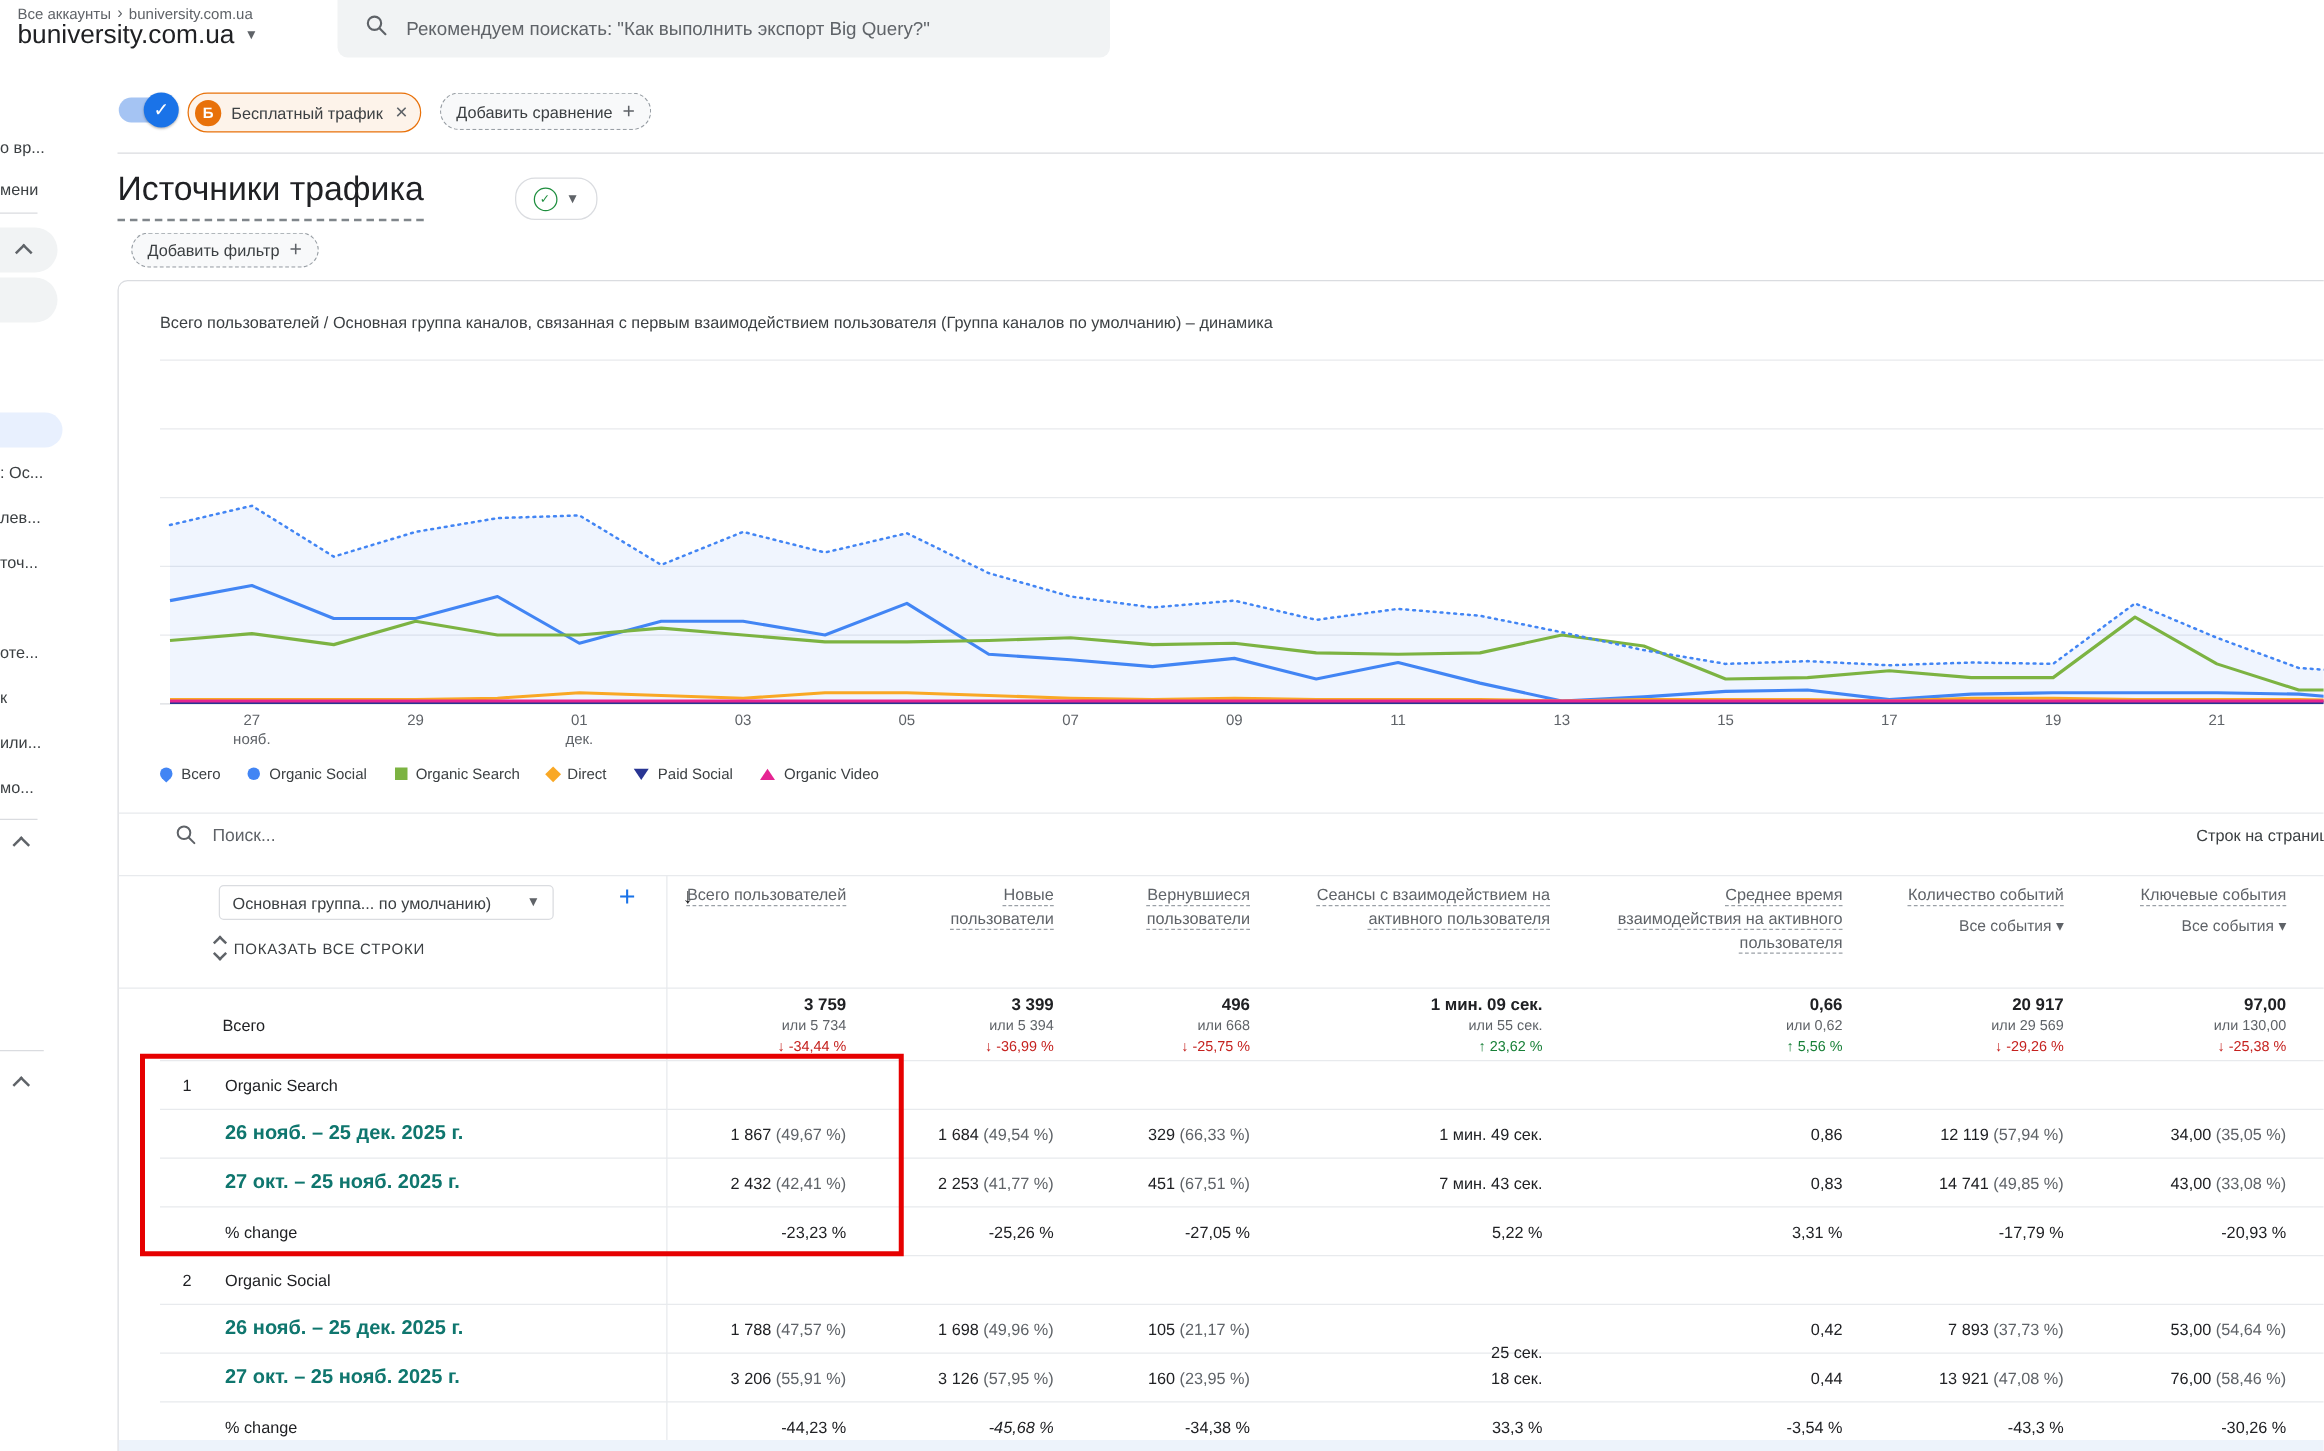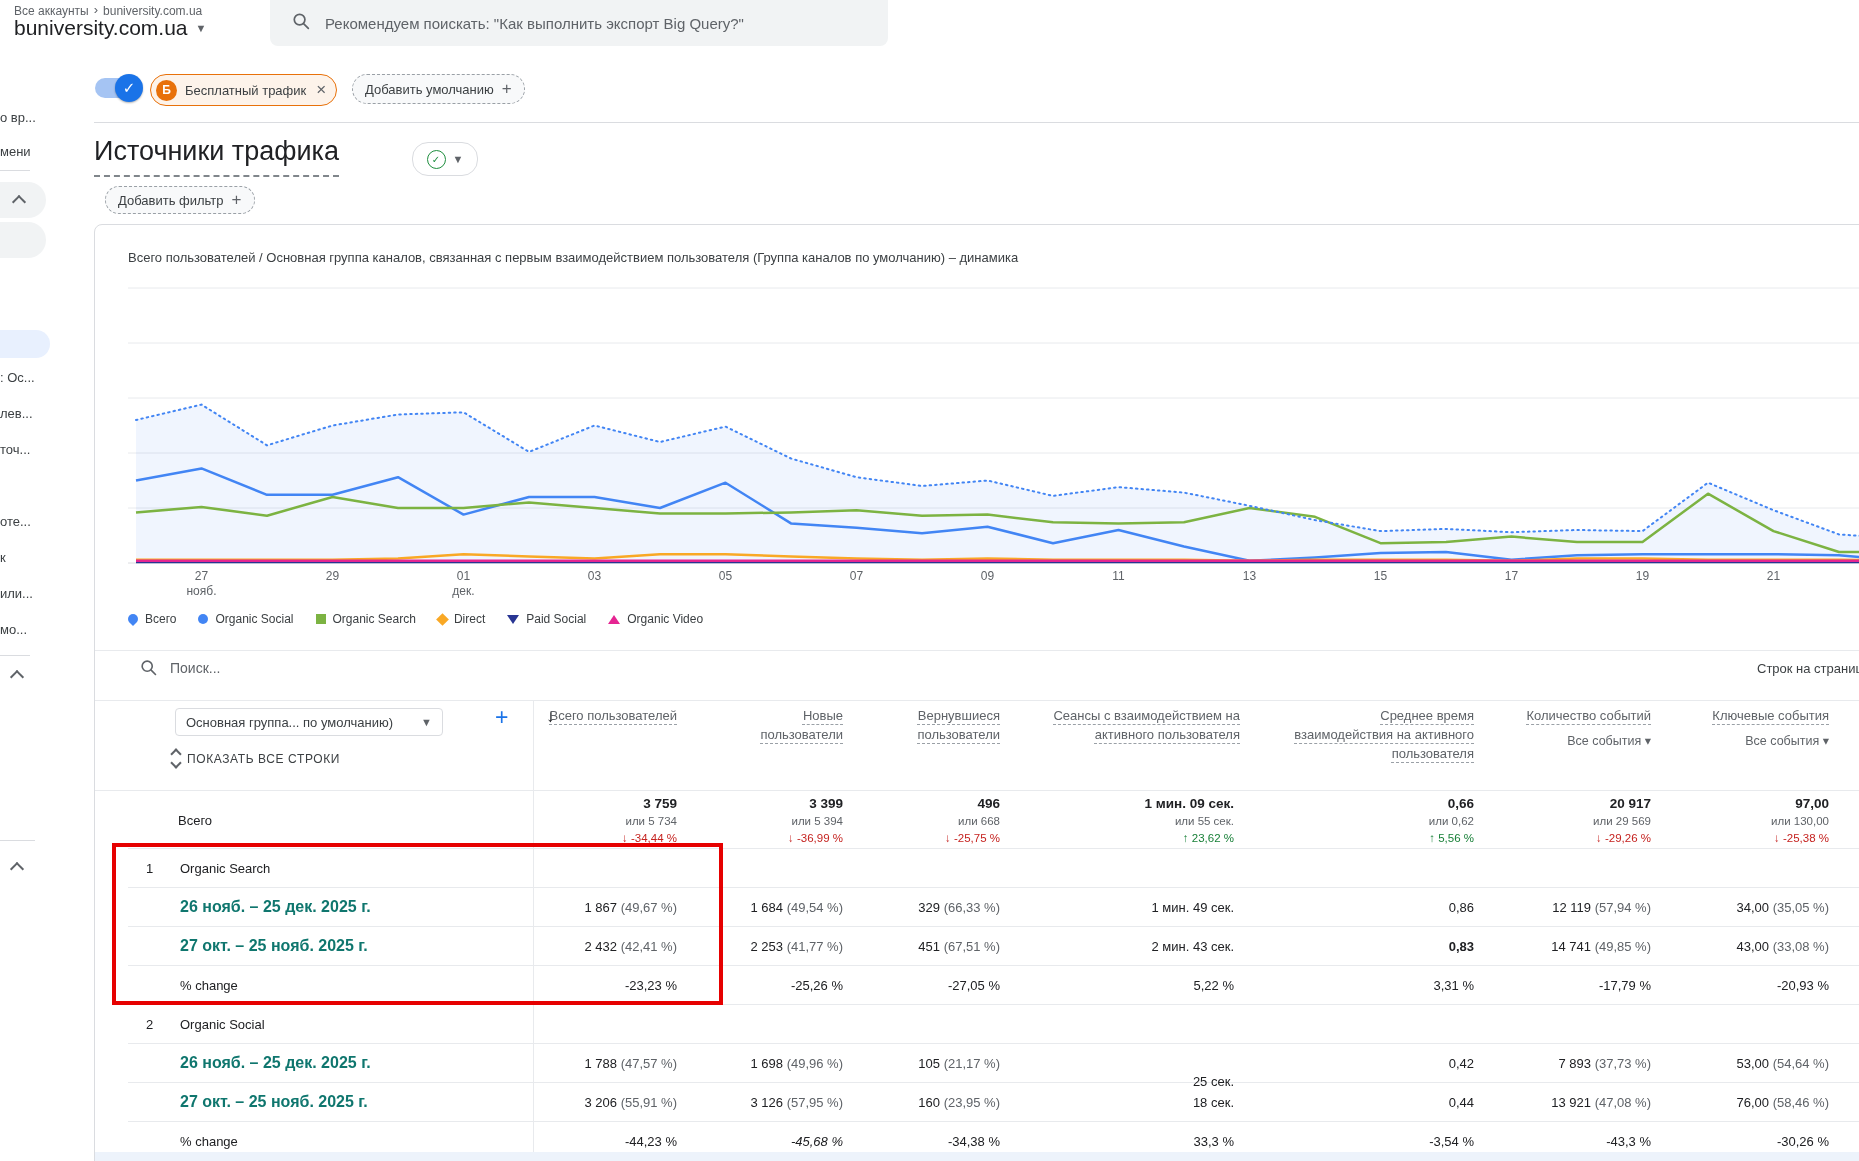--- a/index.html
+++ b/index.html
@@ -144,21 +144,21 @@
 
 <div class="abs toggle">
   <div class="toggle-knob">✓</div>
 </div>
 <div class="abs chip-segment">
   <span class="chip-ic">Б</span>
   <span class="chip-label">Бесплатный трафик</span>
   <span class="chip-x">×</span>
 </div>
 <div class="abs chip-dashed" style="left:352px;top:74px;">
-  <span>Добавить умолчанию</span>
+  <span>Добавить сравнение</span>
   <span class="plus">+</span>
 </div>
 <div class="abs divider-h" style="left:94px;top:122px;width:1765px;"></div>
 
 <div class="abs report-title">Источники трафика</div>
 <div class="abs title-pill">
   <span class="check-circ">✓</span>
   <span class="caret">▼</span>
 </div>
 <div class="abs chip-dashed" style="left:105px;top:186px;height:28px;">
@@ -341,22 +341,22 @@
         <div class="cell" style="width: 177px; padding-right: 46px;">12 119 <span class="pct">(57,94 %)</span></div>
         <div class="cell" style="width: 162px; padding-right: 30px;">34,00 <span class="pct">(35,05 %)</span></div>
       </div>
       <div class="row">
         <div class="c0">
           <span class="date-lbl">27 окт. – 25 нояб. 2025 г.</span>
         </div>
         <div class="cell" style="width: 190px; padding-right: 46px;">2 432 <span class="pct">(42,41 %)</span></div>
         <div class="cell" style="width: 166px; padding-right: 46px;">2 253 <span class="pct">(41,77 %)</span></div>
         <div class="cell" style="width: 157px; padding-right: 46px;">451 <span class="pct">(67,51 %)</span></div>
-        <div class="cell" style="width: 234px; padding-right: 46px;">2 мин. 43 сек.</div>
-        <div class="cell" style="width: 240px; padding-right: 46px; font-weight: bold;">0,83</div>
+        <div class="cell" style="width: 234px; padding-right: 46px;">7 мин. 43 сек.</div>
+        <div class="cell" style="width: 240px; padding-right: 46px;">0,83</div>
         <div class="cell" style="width: 177px; padding-right: 46px;">14 741 <span class="pct">(49,85 %)</span></div>
         <div class="cell" style="width: 162px; padding-right: 30px;">43,00 <span class="pct">(33,08 %)</span></div>
       </div>
       <div class="row">
         <div class="c0">
           <span class="pc-lbl">% change</span>
         </div>
         <div class="cell" style="width: 190px; padding-right: 46px;">-23,23 %</div>
         <div class="cell" style="width: 166px; padding-right: 46px;">-25,26 %</div>
         <div class="cell" style="width: 157px; padding-right: 46px;">-27,05 %</div>

